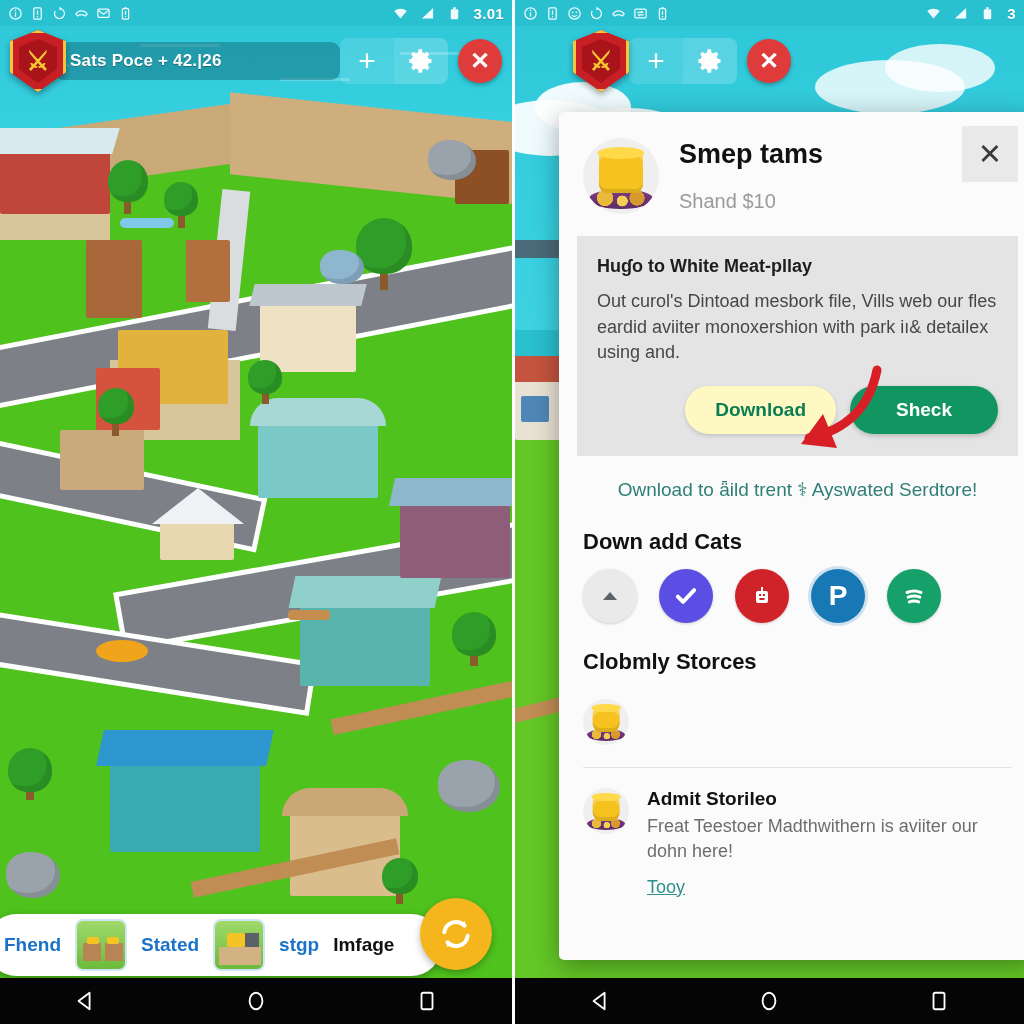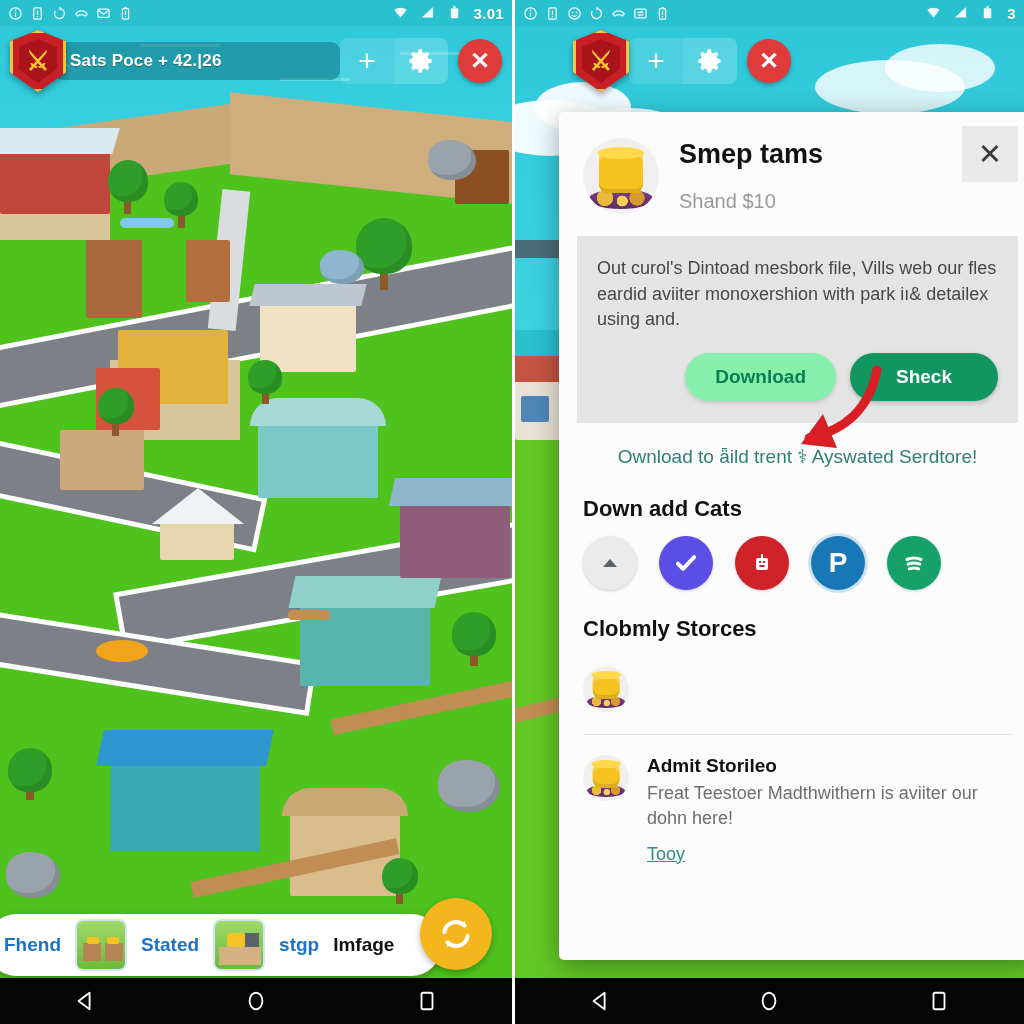--- a/index.html
+++ b/index.html
@@ -8,21 +8,21 @@
 
   .stage { position:relative; width:1024px; height:1024px; display:flex; }
   .phone { position:relative; width:512px; height:1024px; overflow:hidden; background:#29c0cf; }
   .phone + .phone { border-left:3px solid #ffffff; }
 
   
   .statusbar { position:absolute; top:0; left:0; right:0; height:26px;
                background:rgba(41,192,207,0.92); display:flex; align-items:center;
                padding:0 8px; z-index:60; }
   .sb-left { display:flex; align-items:center; gap:7px; }
-  .sb-right { margin-left:auto; display:flex; gap:12px; }
+  .sb-right { margin-left:auto; display:flex; align-items:center; gap:12px; }
   .sb-ico { width:15px; height:15px; opacity:.92; display:block; }
   .sb-time { color:#fff; font-size:15px; font-weight:700; letter-spacing:.3px;
              text-shadow:0 1px 1px rgba(0,0,0,.18); }
 
   
   .game { position:absolute; inset:0; z-index:1; }
   .sky { position:absolute; top:0; left:0; right:0; height:190px;
          background:linear-gradient(#2ec7d8 0%, #35cfe0 60%, #3ed2e2 100%); }
   .sky.tall { height:330px; }
   .water-wave { position:absolute; background:rgba(255,255,255,.22);
@@ -124,21 +124,21 @@
                         linear-gradient(#7e3c86,#5d2c66); }
   .dlg-title { font-size:27px; font-weight:700; color:#111; line-height:1.15;text-align:right; }
   .dlg-sub { font-size:20px; color:#9a9a9a; margin-top:20px; }
 
   .infobox { margin:8px 18px 0 18px; background:#e4e4e4; padding:20px 20px 22px 20px; }
   .info-h { font-size:18px; font-weight:700; color:#1d1d1d; margin-bottom:12px; }
   .info-p { font-size:18px; color:#474747; line-height:1.42; }
   .btnrow { display:flex; justify-content:flex-end; gap:14px; margin-top:20px; }
   .btn { border-radius:26px; padding:13px 30px; font-size:19px; font-weight:700;
          white-space:nowrap; }
-  .btn.ghost { background:#86efac; color:#0b7d52; box-shadow:0 2px 4px rgba(0,0,0,.14); }
+  .btn.ghost { background:#fef9c3; color:#0b7d52; box-shadow:0 2px 4px rgba(0,0,0,.14); }
   .btn.solid { background:#119661; color:#fff; padding:13px 46px;
                box-shadow:0 2px 5px rgba(0,0,0,.2); }
 
   .promo { text-align:center; font-size:19px; color:#2f7f74; padding:22px 18px 8px; }
   .sec-h { font-size:22px; font-weight:700; color:#111; padding:20px 24px 14px; }
 
   .chips { display:flex; gap:22px; padding:0 24px 6px; }
   .chip { width:54px; height:54px; border-radius:50%; display:flex;
           align-items:center; justify-content:center; position:relative;
           box-shadow:0 1px 3px rgba(0,0,0,.18); }
@@ -461,20 +461,21 @@
               <div class="ci-stack"></div>
               <div class="ci-top"></div>
           </div>
           <div>
             <div class="dlg-title">Smep tams</div>
             <div class="dlg-sub">Shand $10</div>
           </div>
         </div>
 
         <div class="infobox">
+          <div class="info-h">Huɠo to White Meat-pllay</div>
           <div class="info-p">Out curol's Dintoad mesbork file, Vills web our fles eardid aviiter monoxershion with park iı&amp; detailex using and.</div>
           <div class="btnrow">
             <div class="btn ghost">
               <span>Download</span>
             </div>
             <div class="btn solid">
               <span>Sheck</span>
             </div>
           </div>
         </div>

